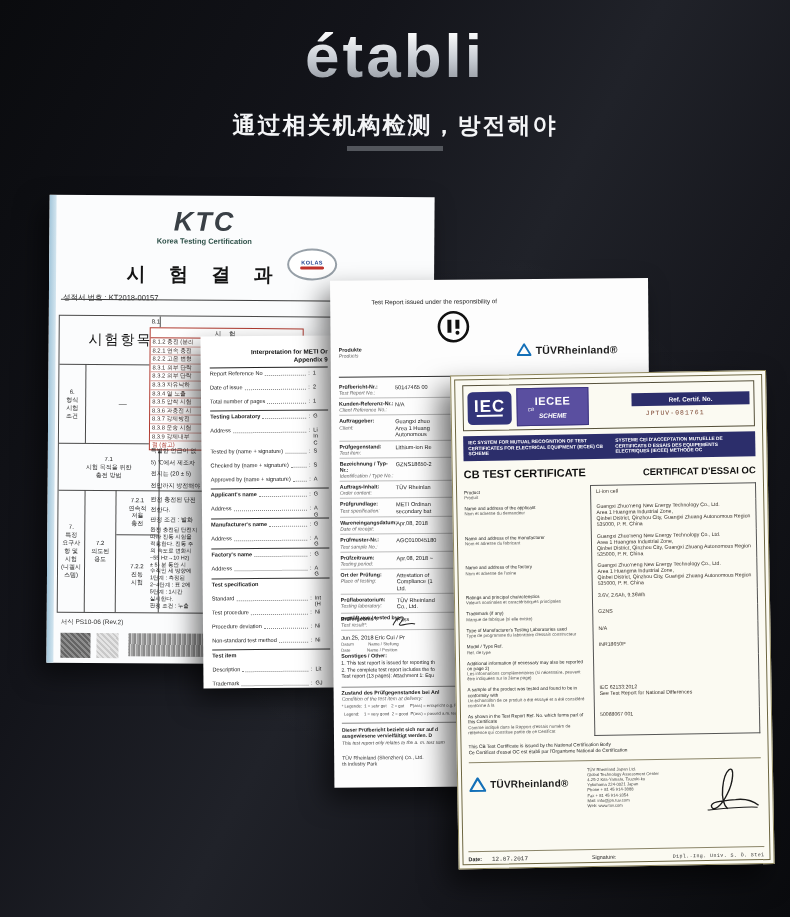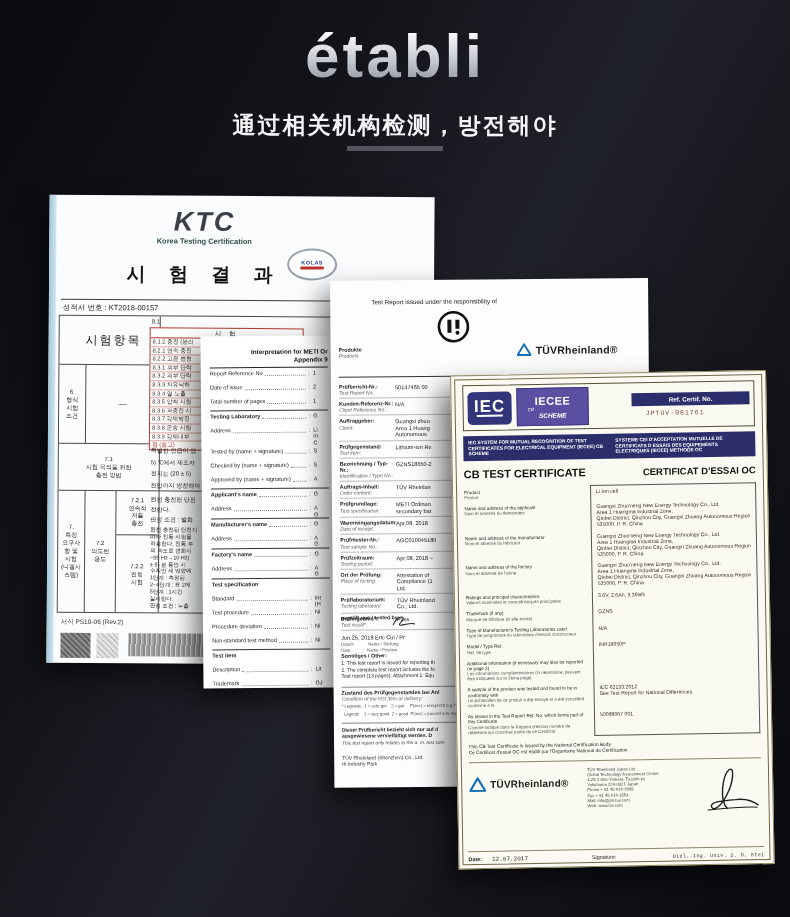--- a/index.html
+++ b/index.html
@@ -30,27 +30,27 @@
   .k-head{position:absolute;left:20px;top:12px;width:270px;text-align:center;}
   .k-logo{font-size:27px;font-weight:800;font-style:italic;letter-spacing:2px;color:#3a4046;line-height:28px;}
   .k-cap{font-size:7.5px;font-weight:700;color:#2f5149;margin-top:1px;}
   .k-title{position:absolute;left:20px;top:66px;width:270px;text-align:center;
            font-size:19px;font-weight:800;letter-spacing:9px;color:#141414;}
   .kolas{position:absolute;left:238px;top:52px;width:46px;height:28px;border-radius:50%;
          border:2px solid #97a0a8;background:#fff;display:flex;flex-direction:column;
          align-items:center;justify-content:center;}
   .kolas span{font-size:5.5px;font-weight:800;color:#1d3f8f;letter-spacing:.5px;}
   .kolas i{display:block;width:24px;height:3px;background:#c0332d;border-radius:2px;margin-top:1px;}
-  .k-ref{position:absolute;left:14px;top:108px;font-size:7.5px;color:#222;}
+  .k-ref{position:absolute;left:14px;top:98px;font-size:7.5px;color:#222;}
   .k-refline{position:absolute;left:12px;right:10px;top:104px;border-top:1.5px solid #3c3c3c;}
   .t-outer{position:absolute;left:10px;top:120px;width:352px;height:296px;border:1px solid #4a4a4a;}
   .t-vline{position:absolute;left:100px;top:0;bottom:0;border-left:1px solid #4a4a4a;}
   .t-hl{position:absolute;border-top:1px solid #4a4a4a;}
-  .t-head{position:absolute;left:4px;top:0;width:100px;height:48px;display:flex;align-items:center;
-          justify-content:center;font-size:12px;letter-spacing:2px;color:#111;}
+  .t-head{position:absolute;left:11px;top:0;width:100px;height:48px;display:flex;align-items:center;
+          justify-content:center;font-size:14px;letter-spacing:2px;color:#111;}
   .t-row6{position:absolute;left:0;top:48px;width:100px;height:79px;display:flex;}
   .t-row6 .n{width:26px;border-right:1px solid #4a4a4a;font-size:6px;line-height:8px;
              display:flex;align-items:center;justify-content:center;text-align:center;color:#222;}
   .t-row6 .dash{flex:1;display:flex;align-items:center;justify-content:center;font-size:8px;color:#333;}
   .t-row71{position:absolute;left:0;top:127px;width:100px;height:47px;display:flex;align-items:center;
            justify-content:center;text-align:center;font-size:6px;line-height:8px;color:#222;}
   .t-row7{position:absolute;left:0;top:174px;width:100px;bottom:0;display:flex;}
   .t-row7 .a{width:26px;border-right:1px solid #4a4a4a;font-size:6px;line-height:8px;display:flex;
              align-items:center;justify-content:center;text-align:center;color:#222;}
   .t-row7 .b{width:30px;border-right:1px solid #4a4a4a;font-size:6px;line-height:8px;display:flex;

